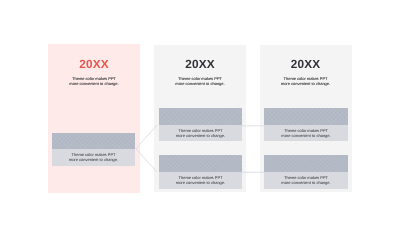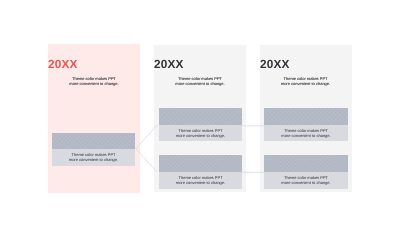--- a/index.html
+++ b/index.html
@@ -5,21 +5,21 @@
   html,body{margin:0;padding:0;}
   body{width:400px;height:225px;background:#ffffff;-webkit-font-smoothing:antialiased;text-rendering:geometricPrecision;
        font-family:"Liberation Sans",sans-serif;overflow:hidden;}
   .stage{position:relative;width:400px;height:225px;background:#fff;}
 
   .card{position:absolute;}
   .card-pink{background:#ffeaea;}
   .card-gray{background:#f4f4f4;}
 
   .year{position:absolute;transform:translateZ(0);font-weight:bold;font-size:11.8px;letter-spacing:0.15px;
-        line-height:1;white-space:nowrap;}
+        text-align:center;line-height:1;white-space:nowrap;}
   .year-red{color:#e8554e;}
   .year-dark{color:#2f3136;}
 
   .line{position:absolute;transform:translateZ(0);text-align:center;font-size:4px;line-height:1;
         color:#222326;white-space:nowrap;text-shadow:0 0 0.3px rgba(40,40,45,0.35);}
   .line-dark{color:#2a2c31;text-shadow:none;}
 
   .ph-img{position:absolute;background-color:#b0b7c3;
           background-image:repeating-linear-gradient(45deg, rgba(255,255,255,.045) 0 1.5px, rgba(255,255,255,0) 1.5px 3px),
                            repeating-linear-gradient(-45deg, rgba(255,255,255,.045) 0 1.5px, rgba(255,255,255,0) 1.5px 3px);}

